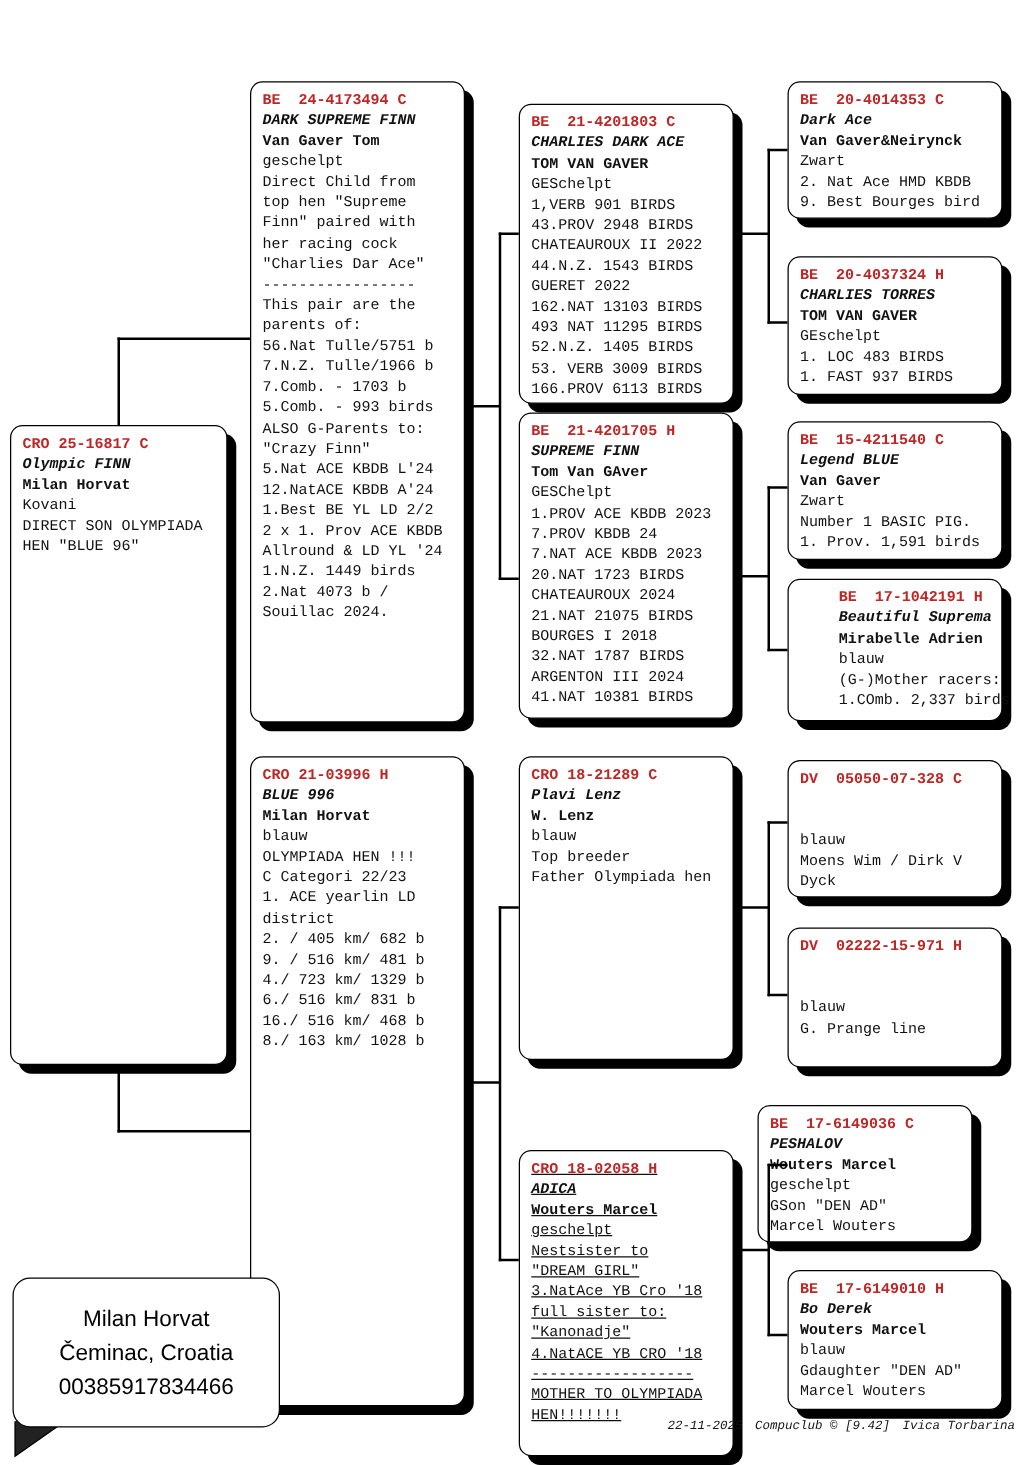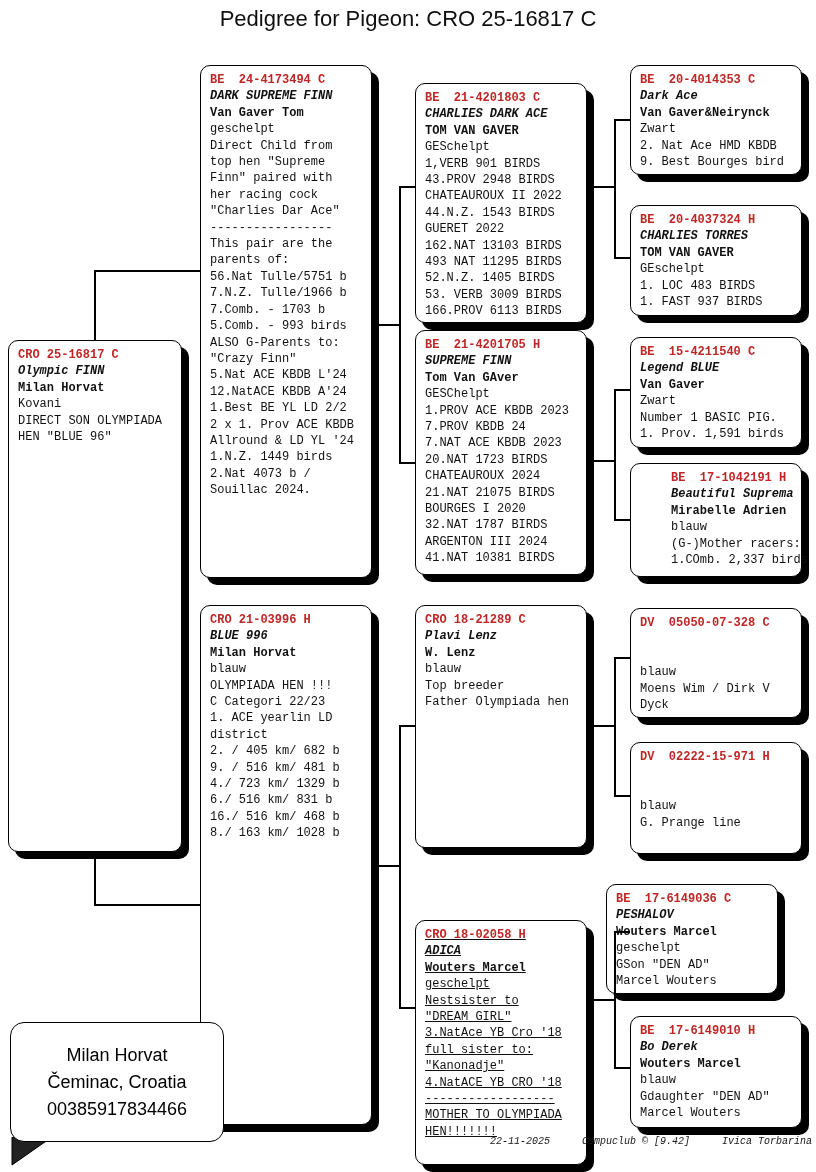--- a/index.html
+++ b/index.html
@@ -26,28 +26,27 @@
     border:1.5px solid #000; border-radius:14px; background:#fff; z-index:2;
     display:flex; flex-direction:column; justify-content:center; align-items:center;
     font-family:"Liberation Sans", sans-serif; font-size:18px; line-height:27px; color:#000;
   }
   .tail { position:absolute; left:8px; top:1137px; z-index:1; }
   .footer {
     position:absolute; top:1136px; left:0; right:4px; text-align:right;
     font-family:"Liberation Mono", monospace; font-style:italic;
     font-size:10px; color:#151515;
   }
-  .footer span { margin-left:26px; }
+  .footer span { margin-left:4px; }
 </style>
 </head>
 <body>
 
 <div class="page">
 
-  <div class="title">Pedigree for Pigeon: CRO 25-16817 C</div>
 
   <div class="pbox" style="left:8px;top:340px;width:174px;height:512px;">
     <div class="ring">CRO 25-16817 C</div>
     <div class="pname">Olympic FINN</div>
     <div class="powner">Milan Horvat</div>
     <div class="plines">
         <div class="ln">Kovani</div>
         <div class="ln">DIRECT SON OLYMPIADA</div>
         <div class="ln">HEN "BLUE 96"</div>
       </div>
@@ -125,21 +124,21 @@
     <div class="pname">SUPREME FINN</div>
     <div class="powner">Tom Van GAver</div>
     <div class="plines">
         <div class="ln">GESChelpt</div>
         <div class="ln">1.PROV ACE KBDB 2023</div>
         <div class="ln">7.PROV KBDB 24</div>
         <div class="ln">7.NAT ACE KBDB 2023</div>
         <div class="ln">20.NAT 1723 BIRDS</div>
         <div class="ln">CHATEAUROUX 2024</div>
         <div class="ln">21.NAT 21075 BIRDS</div>
-        <div class="ln">BOURGES I 2020</div>
+        <div class="ln">BOURGES I 2018</div>
         <div class="ln">32.NAT 1787 BIRDS</div>
         <div class="ln">ARGENTON III 2024</div>
         <div class="ln">41.NAT 10381 BIRDS</div>
       </div>
   </div>
   <div class="pbox" style="left:415px;top:605px;width:172px;height:243px;">
     <div class="ring">CRO 18-21289 C</div>
     <div class="pname">Plavi Lenz</div>
     <div class="powner">W. Lenz</div>
     <div class="plines">

